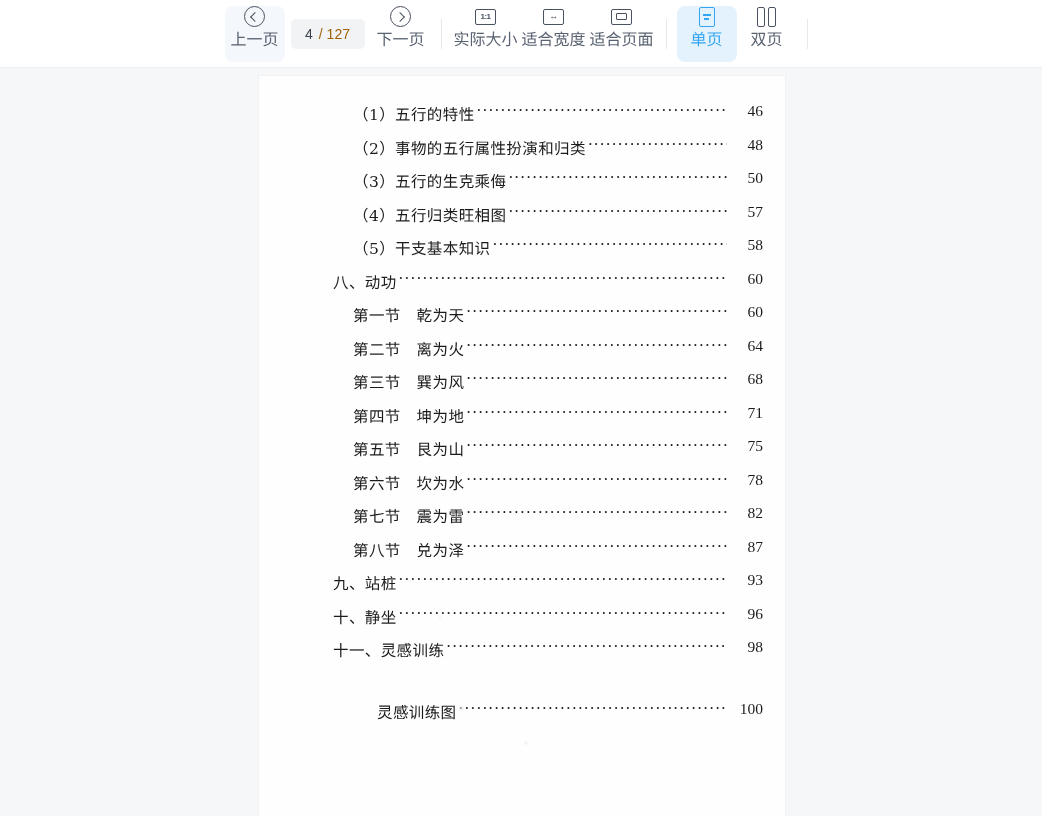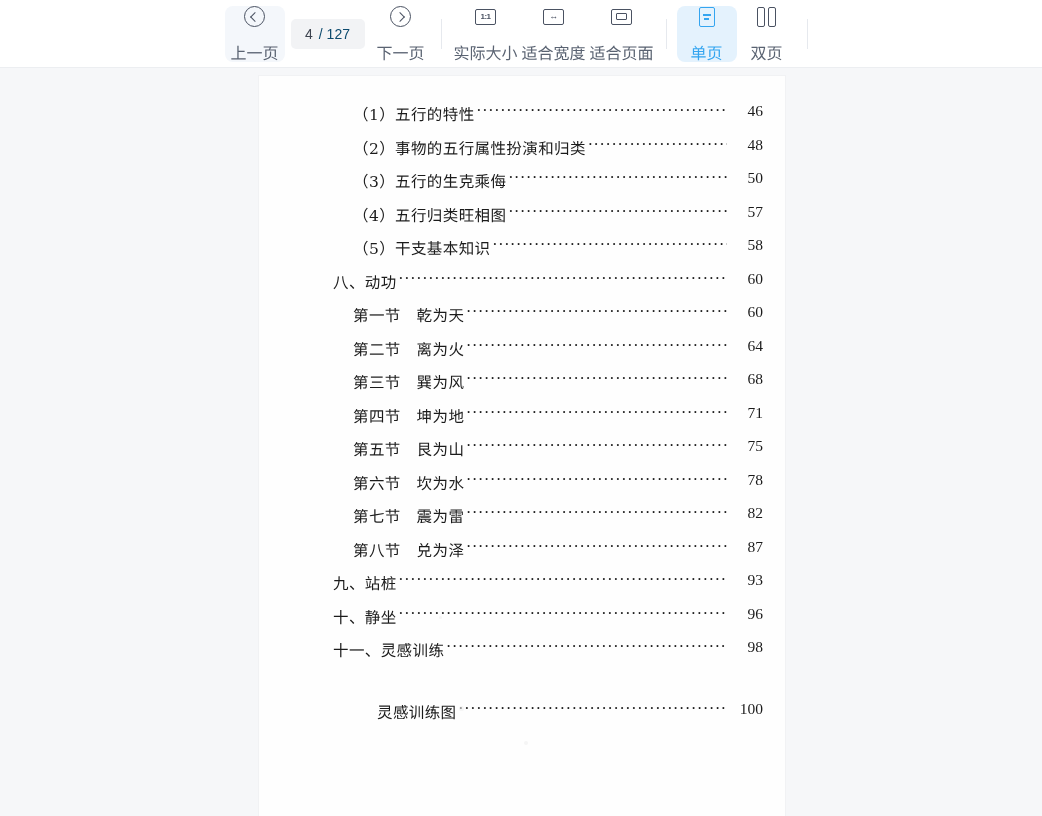--- a/index.html
+++ b/index.html
@@ -29,21 +29,21 @@
     gap: 0px;
   }
 
   .tb-btn {
     width: 60px;
     height: 56px;
     border-radius: 8px;
     display: flex;
     flex-direction: column;
     align-items: center;
-    justify-content: space-between;
+    justify-content: flex-start;
     gap: 4px;
     cursor: pointer;
     background: transparent;
     border: none;
     user-select: none;
   }
   .tb-btn.wide { width: 68px; }
   .tb-btn .tb-label {
     font-size: 16px;
     color: #5a6372;
@@ -82,21 +82,21 @@
     padding: 0 12px;
     margin: 0 6px;
     cursor: text;
   }
   .page-indicator .cur {
     font-size: 14px;
     color: #3d434f;
   }
   .page-indicator .tot {
     font-size: 14px;
-    color: #0c4a6e;
+    color: #a16207;
   }
 
   
   .circ-ico {
     width: 21px; height: 21px;
     border: 1.6px solid #4a5262;
     border-radius: 50%;
     position: relative;
   }
   .circ-ico::after {

